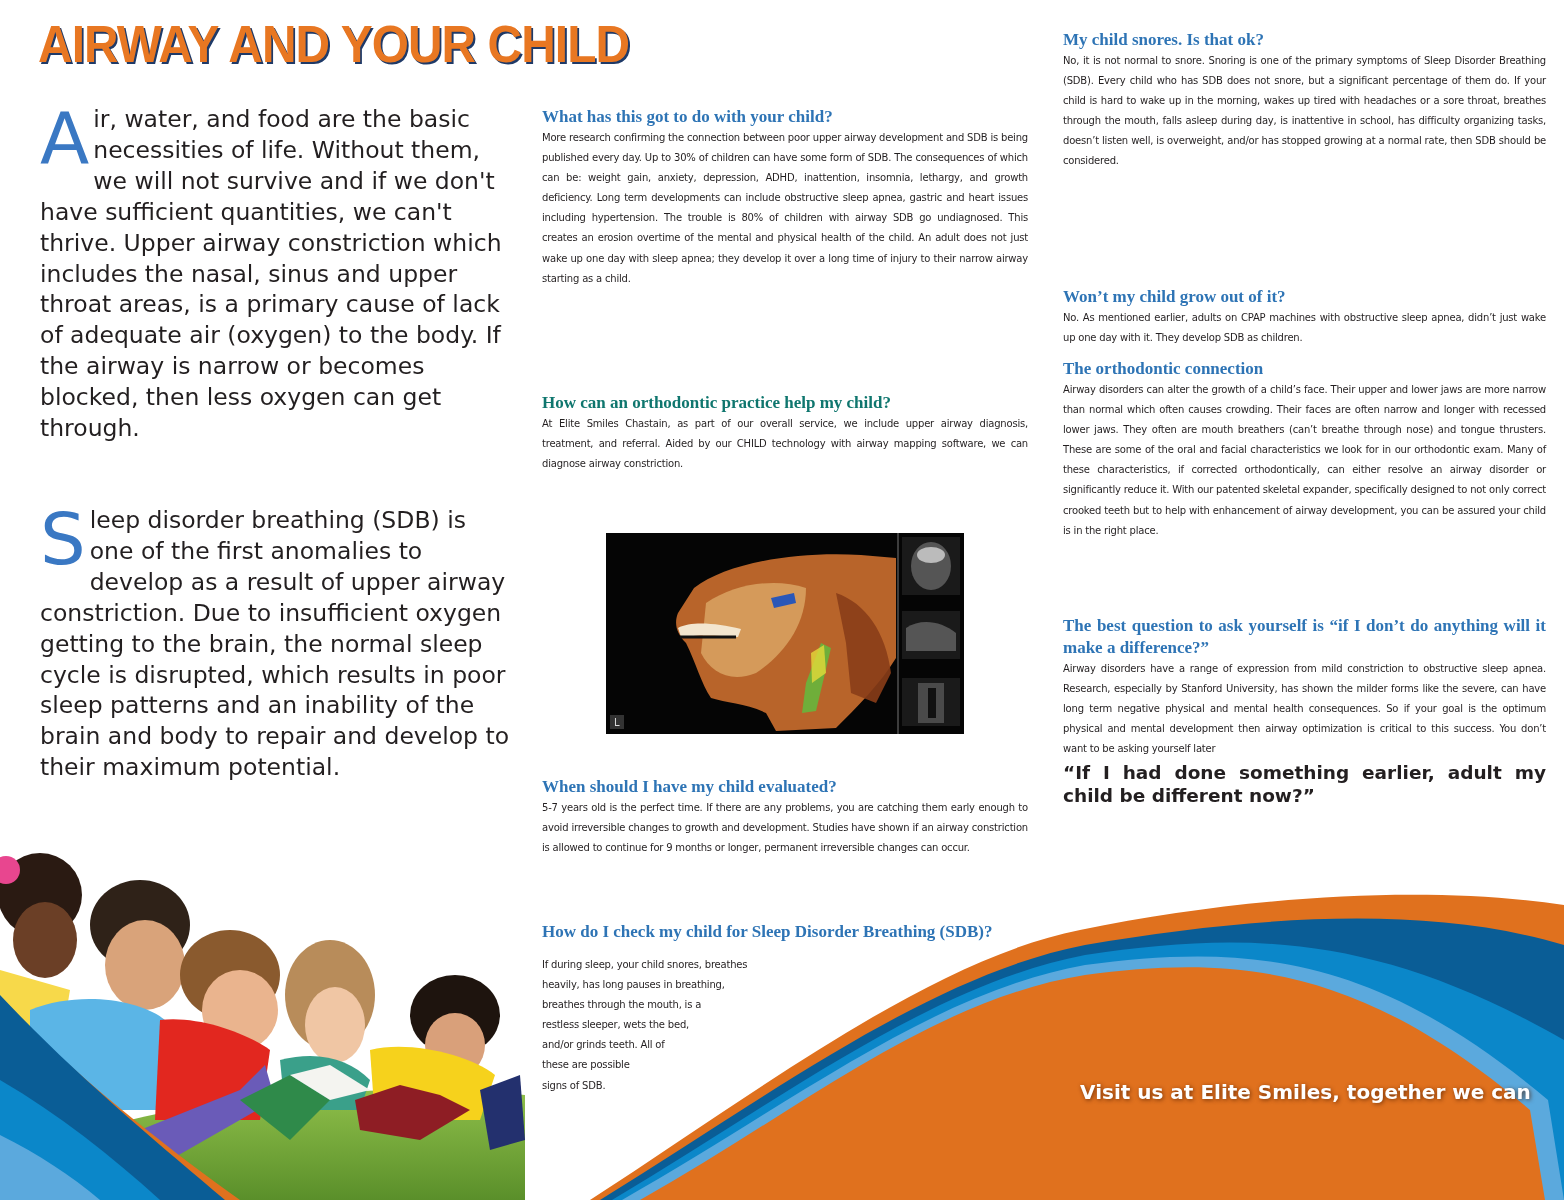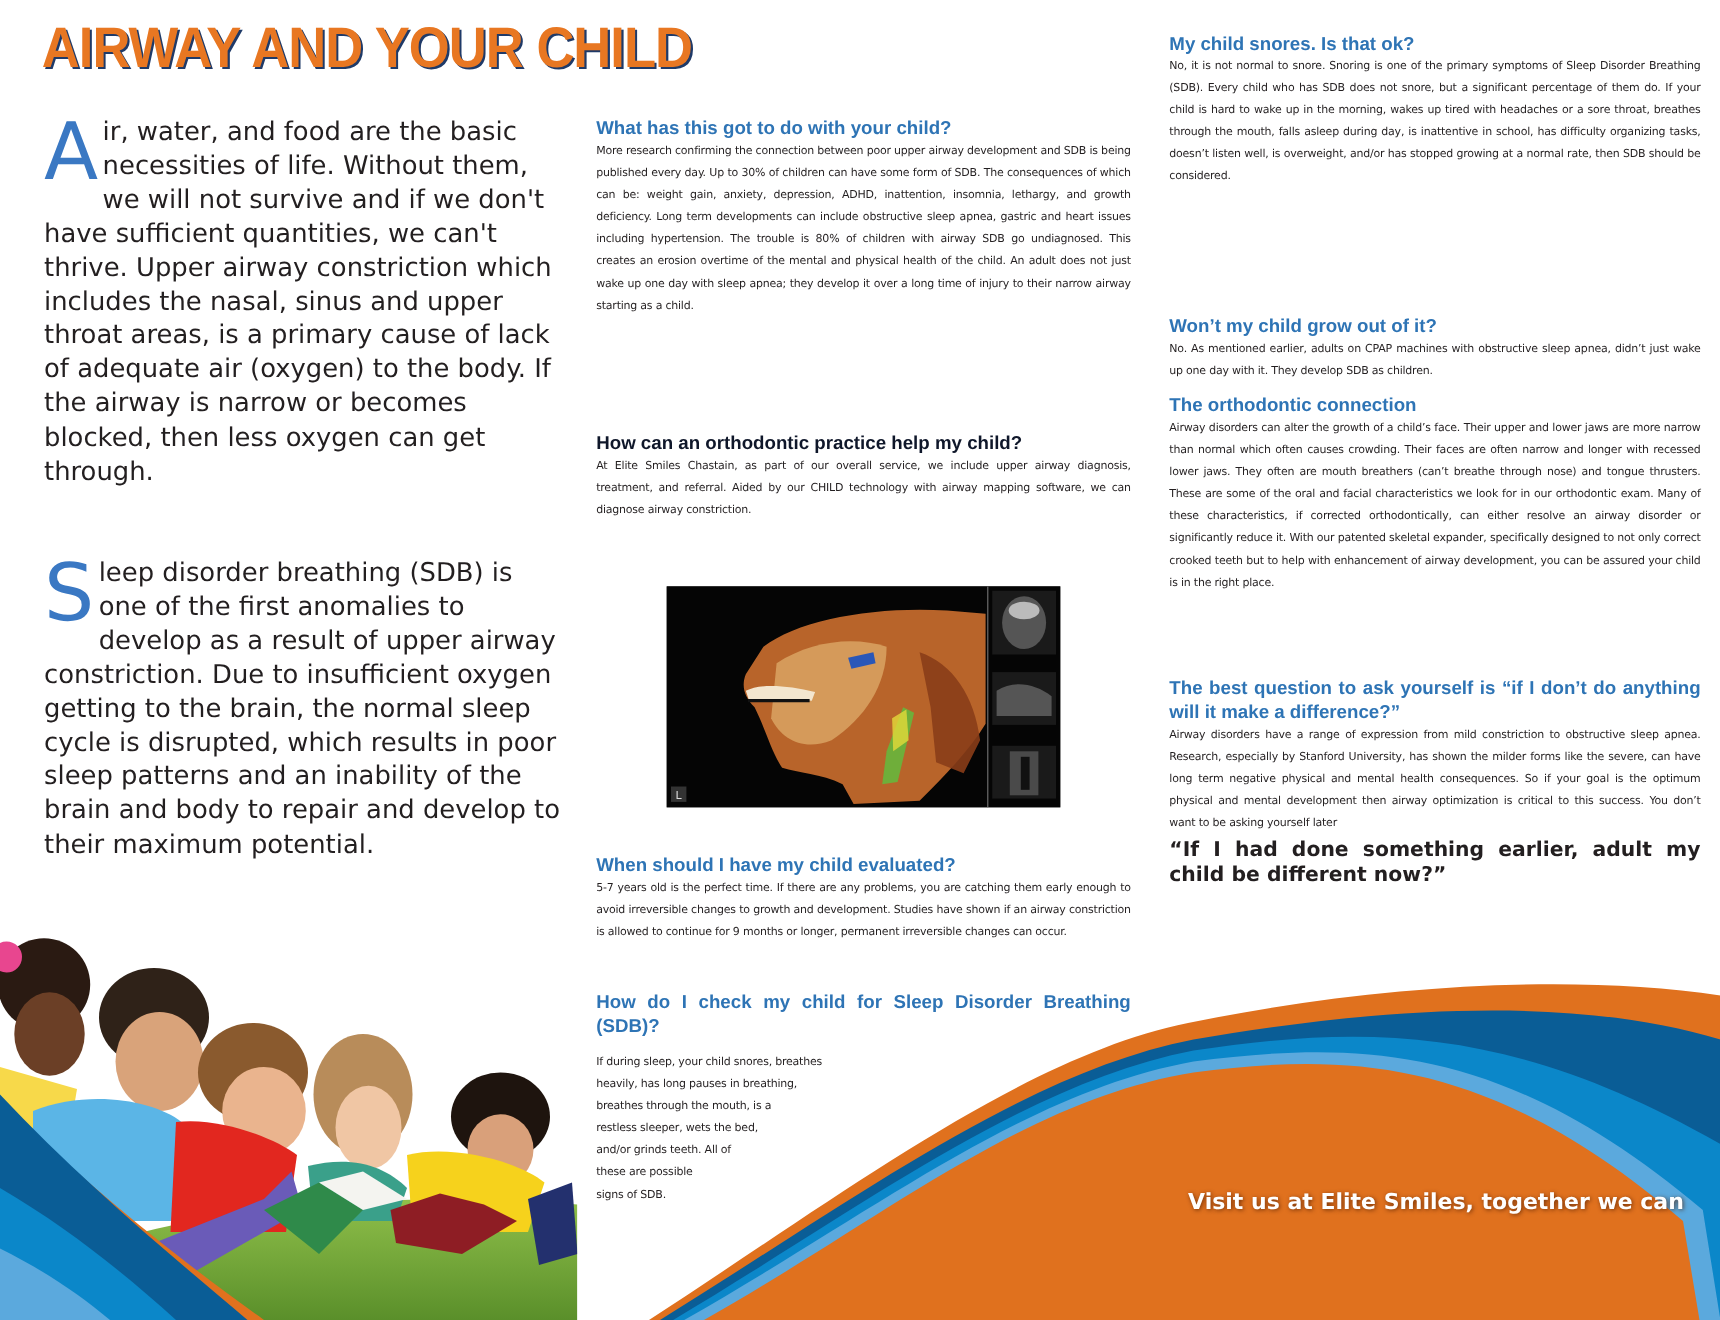--- a/index.html
+++ b/index.html
@@ -31,33 +31,33 @@
   .intro p { margin: 0; }
   .dropcap {
     float: left; font-size: 72px; line-height: 56px;
     color: #3a78c3; margin: 6px 4px 0 0; font-weight: normal;
   }
   #intro1 { top: 104px; }
   #intro2 { top: 505px; }
 
   
   .section h3 {
-    margin: 0; font-family: Liberation Sans, sans-serif;
+    margin: 0; font-family: Liberation Serif, serif;
     font-weight: bold; color: #2e74b5; font-size: 17px; line-height: 22px;
   }
   .section p {
     margin: 0; font-size: 10px; line-height: 20.1px; text-align: justify;
     color: #231f20; letter-spacing: -0.2px;
   }
   .col2 { left: 542px; width: 486px; }
   .col3 { left: 1063px; width: 483px; }
   #s-what { top: 106px; }
   #s-how { top: 392px; }
   #s-when { top: 776px; }
-  #s-check { top: 900px; }
+  #s-check { top: 921px; }
   #s-check h3 { text-align: justify; text-align-last: left; }
   #s-check p { text-align: left; white-space: pre-line; margin-top: 12px; }
   #s-snores { top: 29px; }
   #s-grow { top: 254px; margin-top: 32px; }
   #s-ortho { top: 358px; }
   #s-best { top: 615px; }
   #s-best h3 { text-align: justify; text-align-last: left; }
   .quote {
     margin-top: 2px; font-weight: bold; font-size: 18.5px; line-height: 23px;
     color: #231f20; text-align: justify; text-align-last: left;
@@ -101,21 +101,21 @@
 </div>
 <div id="intro2" class="abs intro">
   <p><span class="dropcap" style="color: rgb(58, 120, 195);">S</span><span>leep disorder breathing (SDB) is one of the first anomalies to develop as a result of upper airway constriction. Due to insufficient oxygen getting to the brain, the normal sleep cycle is disrupted, which results in poor sleep patterns and an inability of the brain and body to repair and develop to their maximum potential.</span></p>
 </div>
 
 <div id="s-what" class="abs section col2">
   <h3 style="color: rgb(46, 116, 181);">What has this got to do with your child?</h3>
   <p>More research confirming the connection between poor upper airway development and SDB is being published every day. Up to 30% of children can have some form of SDB. The consequences of which can be: weight gain, anxiety, depression, ADHD, inattention, insomnia, lethargy, and growth deficiency. Long term developments can include obstructive sleep apnea, gastric and heart issues including hypertension. The trouble is 80% of children with airway SDB go undiagnosed. This creates an erosion overtime of the mental and physical health of the child. An adult does not just wake up one day with sleep apnea; they develop it over a long time of injury to their narrow airway starting as a child.</p>
 </div>
 <div id="s-how" class="abs section col2">
-  <h3 style="color: #0f172a;">How can an orthodontic practice help my child?</h3>
+  <h3 style="color: #0f766e;">How can an orthodontic practice help my child?</h3>
   <p>At Elite Smiles Chastain, as part of our overall service, we include upper airway diagnosis, treatment, and referral. Aided by our CHILD technology with airway mapping software, we can diagnose airway constriction.</p>
 </div>
 
 <div id="cbct" class="abs">
   <svg width="358" height="201" viewBox="0 0 358 201">
     <rect x="0" y="0" width="358" height="201" fill="#050505"></rect>
 
     <path d="M88 55 C 120 30, 190 18, 255 22 L 290 25 L 290 125 C 275 150, 250 175, 230 195 L 170 198 L 160 180 C 140 170, 120 170, 105 165 C 95 150, 90 130, 80 110 C 70 100, 68 90, 72 80 Z" fill="#b8642a"></path>
     <path d="M100 70 C 130 50, 170 45, 200 55 C 200 90, 180 120, 150 140 C 125 150, 105 140, 95 120 Z" fill="#d9a363" opacity="0.85"></path>
     <path d="M72 95 C 85 88, 110 90, 135 96 L 132 104 C 110 102, 90 102, 75 104 Z" fill="#f3e6cf"></path>

